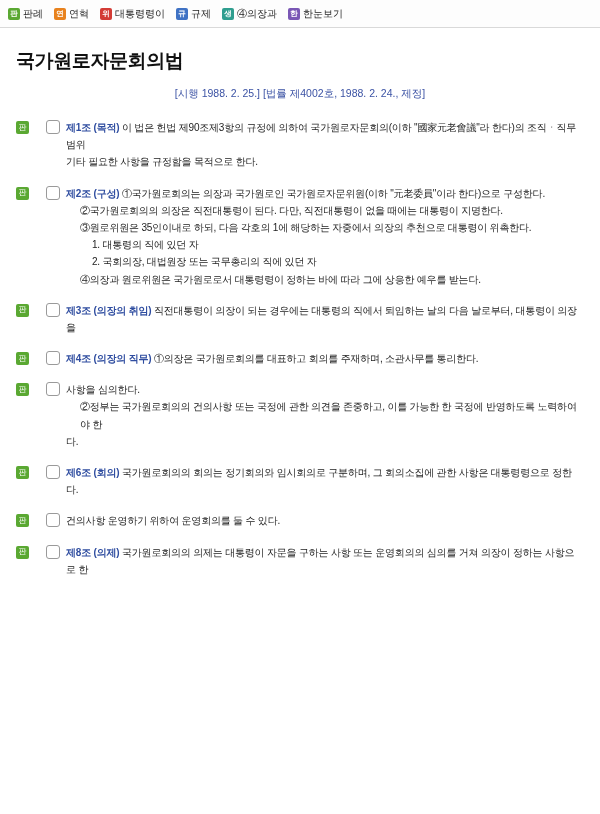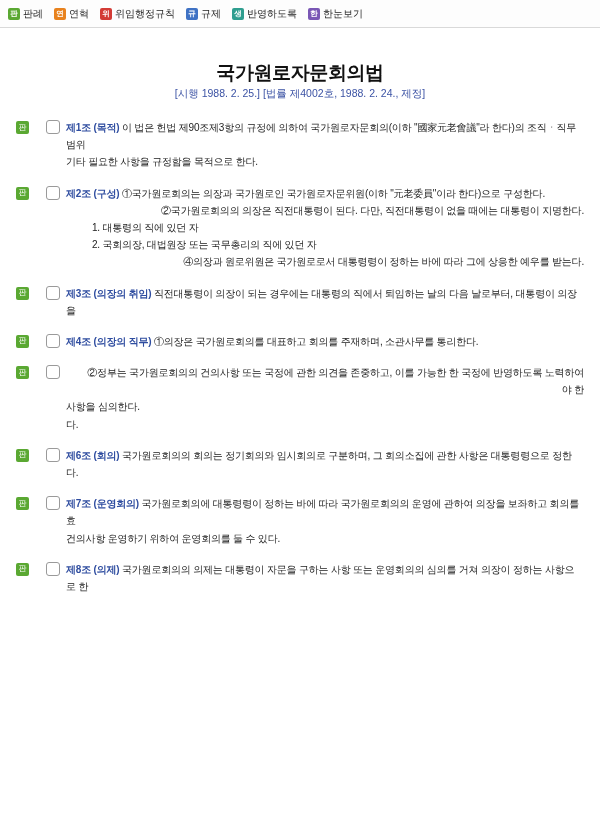--- a/index.html
+++ b/index.html
@@ -51,32 +51,32 @@
   .b-red { background: #d33b35; }
   .b-blue { background: #3f72c4; }
   .b-teal { background: #2f9e8f; }
   .b-purple { background: #7a57b5; }
 
   
   .doc-wrap {
     padding: 0 16px;
   }
   .doc-title {
-    text-align: center;
+    text-align: left;
     font-size: 19px;
     font-weight: bold;
     letter-spacing: -0.4px;
-    margin-top: 32px;
+    margin-top: 20px;
     color: #111111;
   }
   .doc-sub {
     text-align: center;
     font-size: 10.5px;
     color: #3b52a4;
-    margin-top: 1px;
+    margin-top: 13px;
     margin-bottom: 18px;
   }
 
   
   .article {
     display: flex;
     align-items: flex-start;
     margin-bottom: 14px;
   }
   .art-gutter {
@@ -120,49 +120,48 @@
   }
   .art-label {
     color: #2f4da0;
     font-weight: bold;
   }
   .para {
     margin: 0;
   }
   .indent-1 {
     padding-left: 14px;
-    text-align: right;
   }
   .indent-2 {
     padding-left: 26px;
   }
 </style>
 </head>
 <body>
 
 <div class="toolbar">
   <div class="tool-item">
     <span class="tool-badge b-green">판</span>
     <span>판례</span>
   </div>
   <div class="tool-item">
     <span class="tool-badge b-orange">연</span>
     <span>연혁</span>
   </div>
   <div class="tool-item">
     <span class="tool-badge b-red">위</span>
-    <span>위임행정규칙</span>
+    <span>대통령령이</span>
   </div>
   <div class="tool-item">
     <span class="tool-badge b-blue">규</span>
     <span>규제</span>
   </div>
   <div class="tool-item">
     <span class="tool-badge b-teal">생</span>
-    <span>반영하도록</span>
+    <span>④의장과</span>
   </div>
   <div class="tool-item">
     <span class="tool-badge b-purple">한</span>
     <span>한눈보기</span>
   </div>
 </div>
 
 <div class="doc-wrap">
   <div class="doc-title">국가원로자문회의법</div>
   <div class="doc-sub">[시행 1988. 2. 25.] [법률 제4002호, 1988. 2. 24., 제정]</div>
@@ -183,20 +182,21 @@
   <div class="article">
     <div class="art-gutter">
       <span class="gutter-badge">판</span>
     </div>
     <div class="art-check">
       <span class="checkbox"></span>
     </div>
     <div class="art-body">
       <p class="para"><span class="art-label">제2조 (구성)</span><span> ①국가원로회의는 의장과 국가원로인 국가원로자문위원(이하 "元老委員"이라 한다)으로 구성한다.</span></p>
       <p class="para indent-1">②국가원로회의의 의장은 직전대통령이 된다. 다만, 직전대통령이 없을 때에는 대통령이 지명한다.</p>
+      <p class="para indent-1">③원로위원은 35인이내로 하되, 다음 각호의 1에 해당하는 자중에서 의장의 추천으로 대통령이 위촉한다.</p>
       <p class="para indent-2">1. 대통령의 직에 있던 자</p>
       <p class="para indent-2">2. 국회의장, 대법원장 또는 국무총리의 직에 있던 자</p>
       <p class="para indent-1">④의장과 원로위원은 국가원로로서 대통령령이 정하는 바에 따라 그에 상응한 예우를 받는다.</p>
     </div>
   </div>
 
   <div class="article">
     <div class="art-gutter">
       <span class="gutter-badge">판</span>
     </div>
@@ -221,22 +221,22 @@
   </div>
 
   <div class="article">
     <div class="art-gutter">
       <span class="gutter-badge">판</span>
     </div>
     <div class="art-check">
       <span class="checkbox"></span>
     </div>
     <div class="art-body">
+      <p class="para">사항을 심의한다.</p>
       <p class="para indent-1">②정부는 국가원로회의의 건의사항 또는 국정에 관한 의견을 존중하고, 이를 가능한 한 국정에 반영하도록 노력하여야 한</p>
-      <p class="para">사항을 심의한다.</p>
       <p class="para">다.</p>
     </div>
   </div>
 
   <div class="article">
     <div class="art-gutter">
       <span class="gutter-badge">판</span>
     </div>
     <div class="art-check">
       <span class="checkbox"></span>
@@ -247,21 +247,20 @@
   </div>
 
   <div class="article">
     <div class="art-gutter">
       <span class="gutter-badge">판</span>
     </div>
     <div class="art-check">
       <span class="checkbox"></span>
     </div>
     <div class="art-body">
-      <p class="para"><span class="art-label">제7조 (운영회의)</span><span> 국가원로회의에 대통령령이 정하는 바에 따라 국가원로회의의 운영에 관하여 의장을 보좌하고 회의를 효</span></p>
       <p class="para">건의사항 운영하기 위하여 운영회의를 둘 수 있다.</p>
     </div>
   </div>
 
   <div class="article">
     <div class="art-gutter">
       <span class="gutter-badge">판</span>
     </div>
     <div class="art-check">
       <span class="checkbox"></span>

